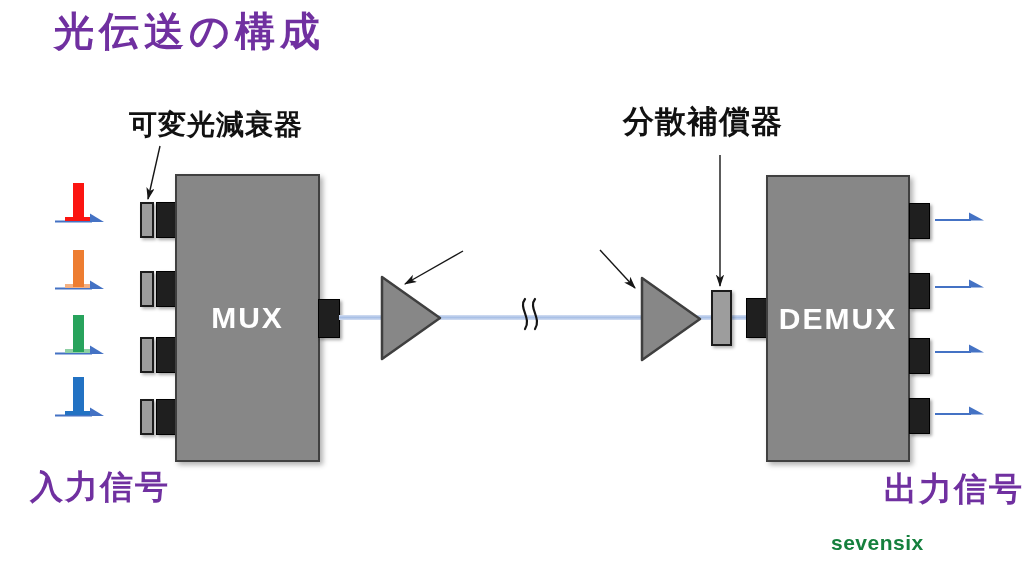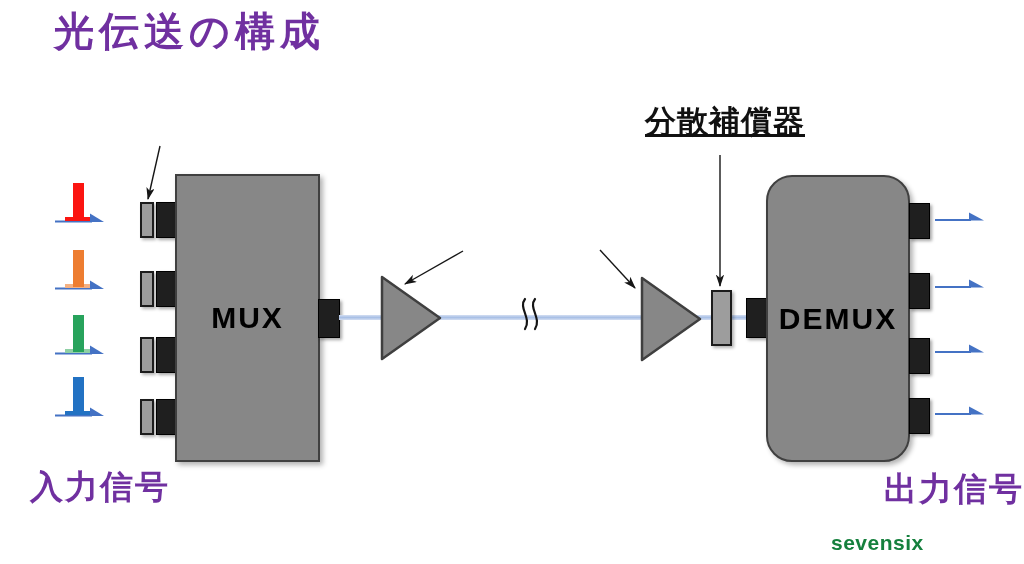--- a/index.html
+++ b/index.html
@@ -10,36 +10,36 @@
   .abs{position:absolute;}
   .page-title{
     left:54px;top:4px;font-size:40px;font-weight:bold;color:#7030A0;
     letter-spacing:5px;white-space:nowrap;
   }
   .black-label{
     font-size:28px;font-weight:bold;color:#111;white-space:nowrap;letter-spacing:1px;
   }
   .attenuator-label{left:129px;top:106px;}
   .amplifier-label{left:459px;top:205px;font-size:31px;}
-  .compensator-label{left:645px;top:101px;font-size:31px;text-decoration:underline;}
+  .compensator-label{left:623px;top:101px;font-size:31px;}
   .fiber-label{left:446px;top:332px;font-size:30px;letter-spacing:4px;}
   .purple-label{
     font-size:33px;font-weight:bold;color:#7030A0;white-space:nowrap;letter-spacing:2px;
   }
   .input-label{left:30px;top:465px;}
   .output-label{left:884px;top:467px;}
   .logo{left:831px;top:531px;font-size:21px;font-weight:bold;color:#15803d;letter-spacing:0.5px;}
   .bigbox{
     background:#878787;border:2px solid #404040;
     box-shadow:3px 3px 5px rgba(0,0,0,0.30);
     display:flex;align-items:center;justify-content:center;
-    color:#000000;font-weight:bold;font-size:30px;letter-spacing:2px;
+    color:#ffffff;font-weight:bold;font-size:30px;letter-spacing:2px;
   }
   .mux-box{left:175px;top:174px;width:141px;height:284px;}
-  .demux-box{left:766px;top:175px;width:140px;height:283px;border-radius:26px;}
+  .demux-box{left:766px;top:175px;width:140px;height:283px;}
   .smallbox{
     background:#9D9D9D;border:2px solid #1C1C1C;
     box-shadow:2px 2px 3px rgba(0,0,0,0.30);
   }
   .attenuator-box{width:10px;height:32px;left:140px;}
   .compensator-box{left:711px;top:290px;width:17px;height:52px;}
   .connector{
     background:#1F1F1F;border:1px solid #000;
     box-shadow:2px 2px 3px rgba(0,0,0,0.35);
   }
@@ -59,20 +59,21 @@
   <svg width="0" height="0" style="position:absolute">
     <defs>
       <marker id="ah-black" markerWidth="12" markerHeight="10" refX="8.2" refY="3" orient="auto" markerUnits="strokeWidth">
         <path d="M0,0 L9,3 L0,6 L2.4,3 z" fill="#161616"></path>
       </marker>
     </defs>
   </svg>
 
   <div class="abs page-title">光伝送の構成</div>
 
+  <div class="abs black-label attenuator-label">可変光減衰器</div>
   <svg class="abs" style="left:136px;top:142px" width="32" height="66">
     <line x1="24" y1="4" x2="12" y2="57" stroke="#161616" stroke-width="1.4" marker-end="url(#ah-black)"></line>
   </svg>
 
   <svg class="abs" style="left:52px;top:177px" width="56" height="50">
     <line class="axis" x1="3" y1="44.5" x2="40" y2="44.5" stroke="#4472C4" stroke-width="2"></line>
     <rect class="spike-base" x="13" y="40" width="26" height="4" fill="#FB1511"></rect>
     <rect class="spike-bar" x="21" y="6" width="11" height="37" fill="#FB1511"></rect>
     <polygon class="axis-head" points="38,45 38,36.5 52,45" fill="#4472C4"></polygon>
   </svg>

